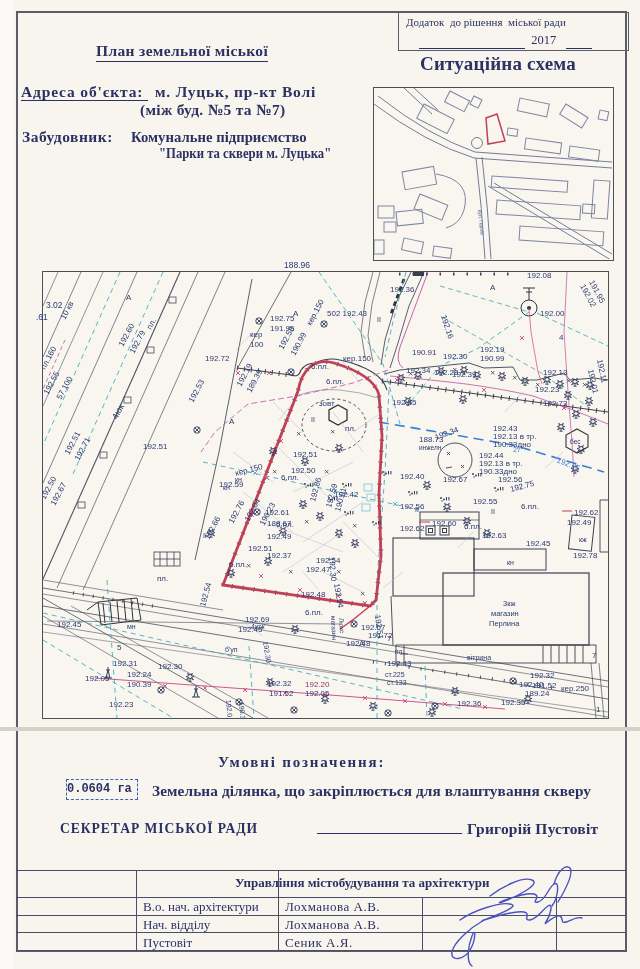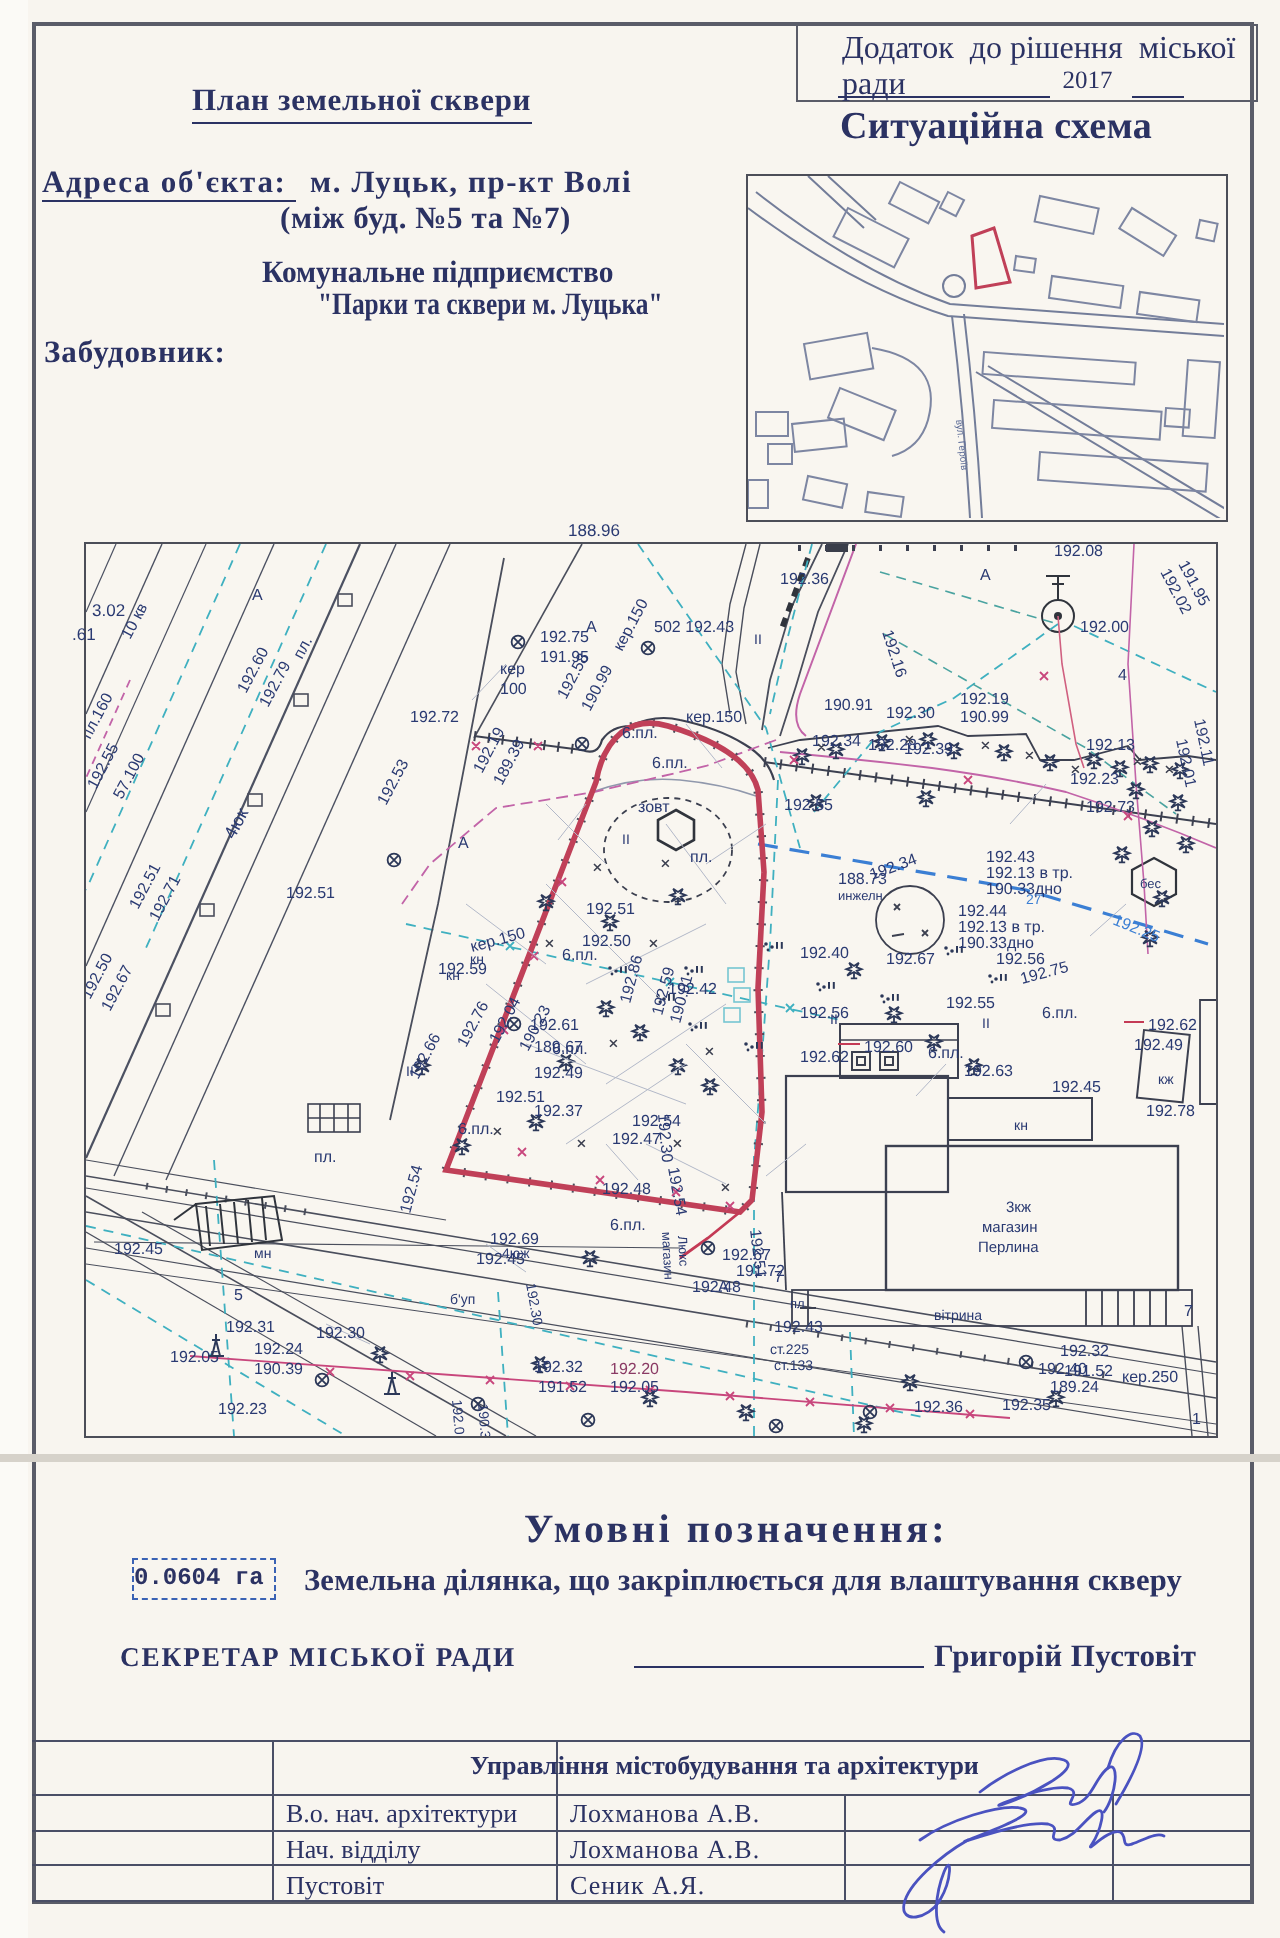--- a/index.html
+++ b/index.html
@@ -5,37 +5,37 @@
 body{width:640px;height:969px;position:relative;background:#f8f5ef;font-family:"Liberation Serif",serif;color:#2b3263;overflow:hidden;}
 .abs{position:absolute;}
 .b{font-weight:bold;}
 </style></head>
 <body>
 
 <div class="abs" style="left:0;top:0;width:14px;height:969px;background:#fbfaf6;"></div>
 
 <div class="abs" style="left:16px;top:11px;width:611px;height:941px;border:2px solid #5a5c68;box-sizing:border-box;"></div>
 
-<div class="abs b" style="left:96px;top:42px;font-size:15.5px;letter-spacing:.35px;border-bottom:1.5px solid #2b3263;padding-bottom:1px;">План земельної сквери</div>
+<div class="abs b" style="left:96px;top:42px;font-size:15.5px;letter-spacing:.35px;border-bottom:1.5px solid #2b3263;padding-bottom:1px;">План земельної міської</div>
 
 <div class="abs b" style="left:21px;top:83px;font-size:15.5px;letter-spacing:.85px;"><span style="border-bottom:1.5px solid #2b3263;">Адреса об'єкта:&nbsp;</span></div>
 
 <div class="abs b" style="left:155px;top:83px;font-size:15.5px;letter-spacing:.8px;text-align:center;">м. Луцьк, пр-кт Волі</div>
 
 <div class="abs b" style="left:140px;top:101px;font-size:15.5px;letter-spacing:.3px;">(між буд. №5 та №7)</div>
 
-<div class="abs b" style="left:22px;top:128px;font-size:15.5px;letter-spacing:.5px;margin-top:40px;">Забудовник:</div>
+<div class="abs b" style="left:22px;top:128px;font-size:15.5px;letter-spacing:.5px;">Забудовник:</div>
 
 <div class="abs b" style="left:131px;top:128px;font-size:15.5px;letter-spacing:0;transform:scaleX(.95);transform-origin:left;">Комунальне підприємство</div>
 
 <div class="abs b" style="left:159px;top:144px;font-size:15.5px;transform:scaleX(.82);transform-origin:left;">"Парки та сквери м. Луцька"</div>
 
 <div class="abs" style="left:398px;top:12px;width:229px;height:37px;border:1.5px solid #5a5c68;"></div>
 
-<div class="abs" style="left:421px;top:16px;font-size:16px;">Додаток&nbsp; до рішення&nbsp; міської ради</div>
+<div class="abs" style="left:406px;top:16px;font-size:11px;">Додаток&nbsp; до рішення&nbsp; міської ради</div>
 
 <div class="abs" style="left:419px;top:33px;font-size:12.5px;"><span style="display:inline-block;width:106px;border-bottom:1px solid #2b3263;">&nbsp;</span>&nbsp; 2017&nbsp;&nbsp; <span style="display:inline-block;width:26px;border-bottom:1px solid #2b3263;">&nbsp;</span></div>
 
 <div class="abs b" style="left:420px;top:53px;font-size:19px;letter-spacing:.2px;">Ситуаційна схема</div>
 
 <div class="abs" style="left:373px;top:87px;width:239px;height:172px;border:1.5px solid #4c4e58;background:#f9f6f0;box-sizing:content-box;">
 <svg width="238" height="171" viewBox="0 0 238 171">
 
 <g fill="none" stroke="#737d99" stroke-width="1">
 <path d="M4,8 Q55,48 101,64 L238,74"></path>
@@ -577,21 +577,21 @@
 </div>
 
 <div class="abs" style="left:284px;top:260px;font-family:'Liberation Sans',sans-serif;font-size:8.5px;color:#2a3a72;">188.96</div>
 
 <div class="abs" style="left:46px;top:300px;font-family:'Liberation Sans',sans-serif;font-size:8.5px;color:#2a3a72;">3.02</div>
 
 <div class="abs" style="left:36px;top:312px;font-family:'Liberation Sans',sans-serif;font-size:8.5px;color:#2a3a72;">.61</div>
 
 <div class="abs" style="left:0;top:727px;width:640px;height:4px;background:#d6d2ca;"></div>
 
-<div class="abs b" style="left:218px;top:754px;font-size:20px;letter-spacing:1.8px;margin-left:44px;">Умовні позначення:</div>
+<div class="abs b" style="left:218px;top:754px;font-size:15px;letter-spacing:1.8px;">Умовні позначення:</div>
 
 <div class="abs b" style="left:66px;top:779px;width:70px;height:19px;border:1.5px dashed #3a62b4;font-size:12px;text-align:left;line-height:19px;font-family:Liberation Mono, monospace;">0.0604 га</div>
 
 <div class="abs b" style="left:152px;top:782px;font-size:15.3px;letter-spacing:.1px;">Земельна ділянка, що закріплюється для влаштування скверу</div>
 
 <div class="abs b" style="left:60px;top:821px;font-size:13.6px;letter-spacing:.95px;">СЕКРЕТАР МІСЬКОЇ РАДИ</div>
 
 <div class="abs" style="left:317px;top:833px;width:145px;border-bottom:1.3px solid #2b3263;"></div>
 
 <div class="abs b" style="left:467px;top:820px;font-size:15.5px;letter-spacing:.2px;">Григорій Пустовіт</div>

